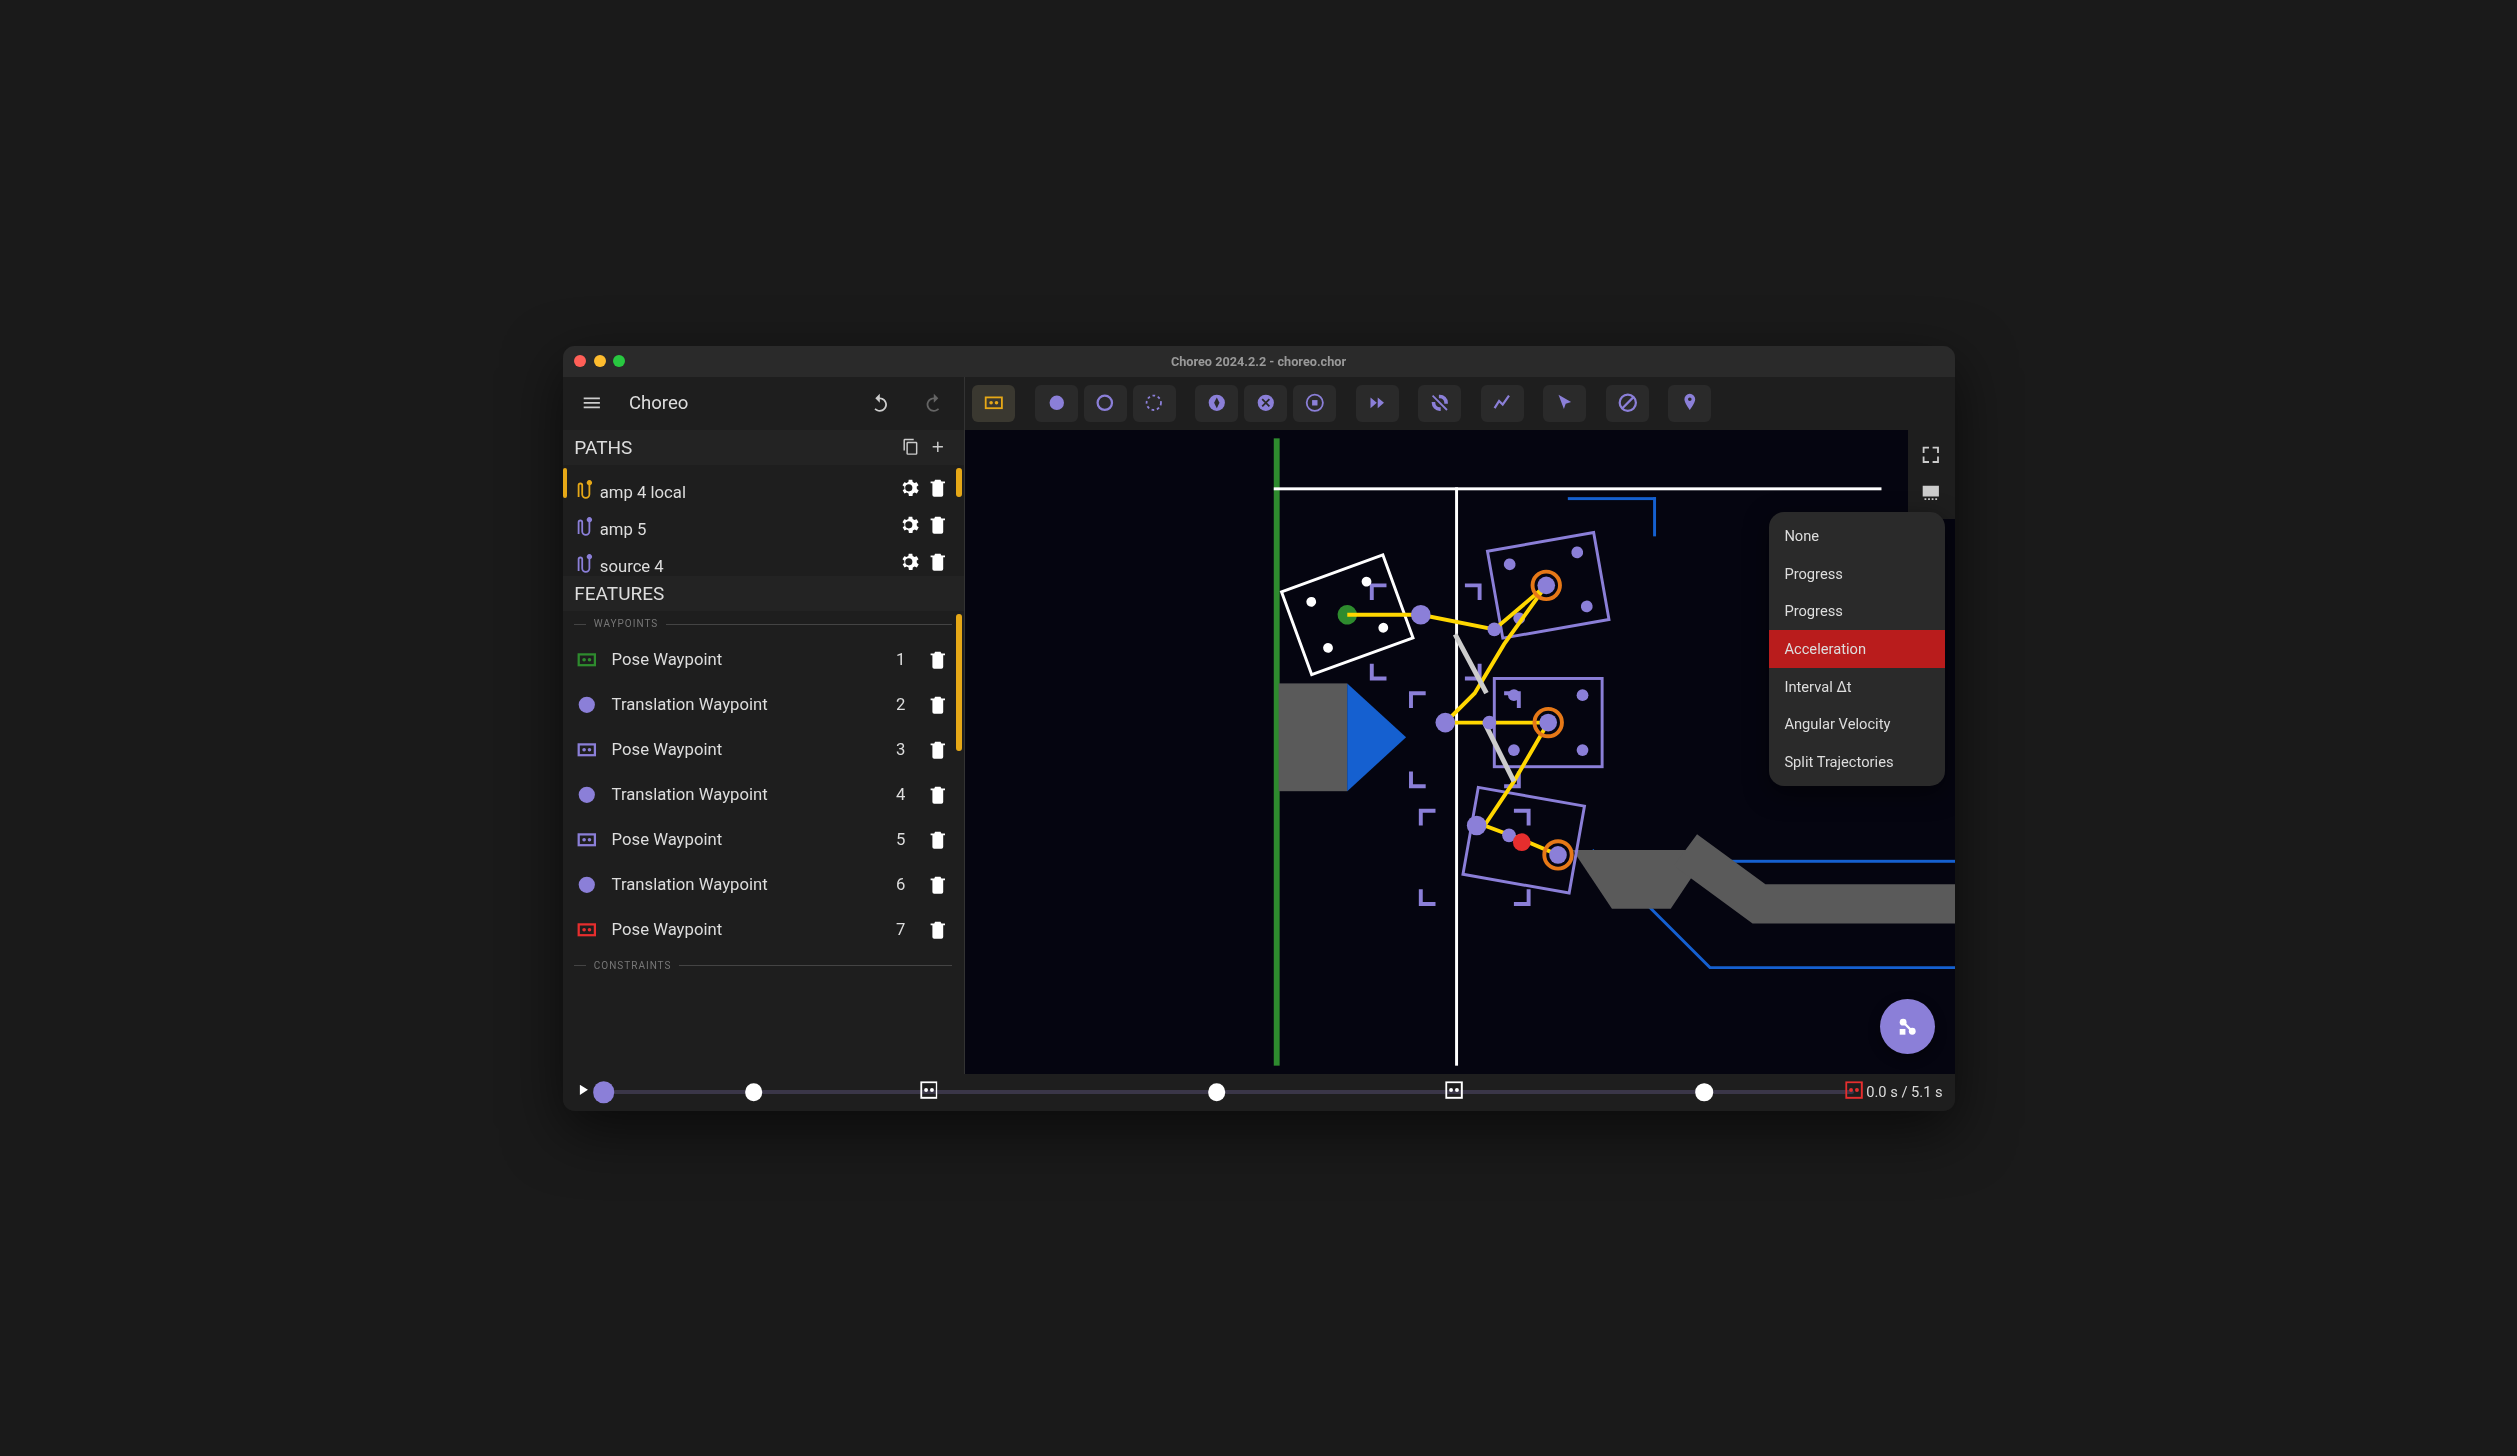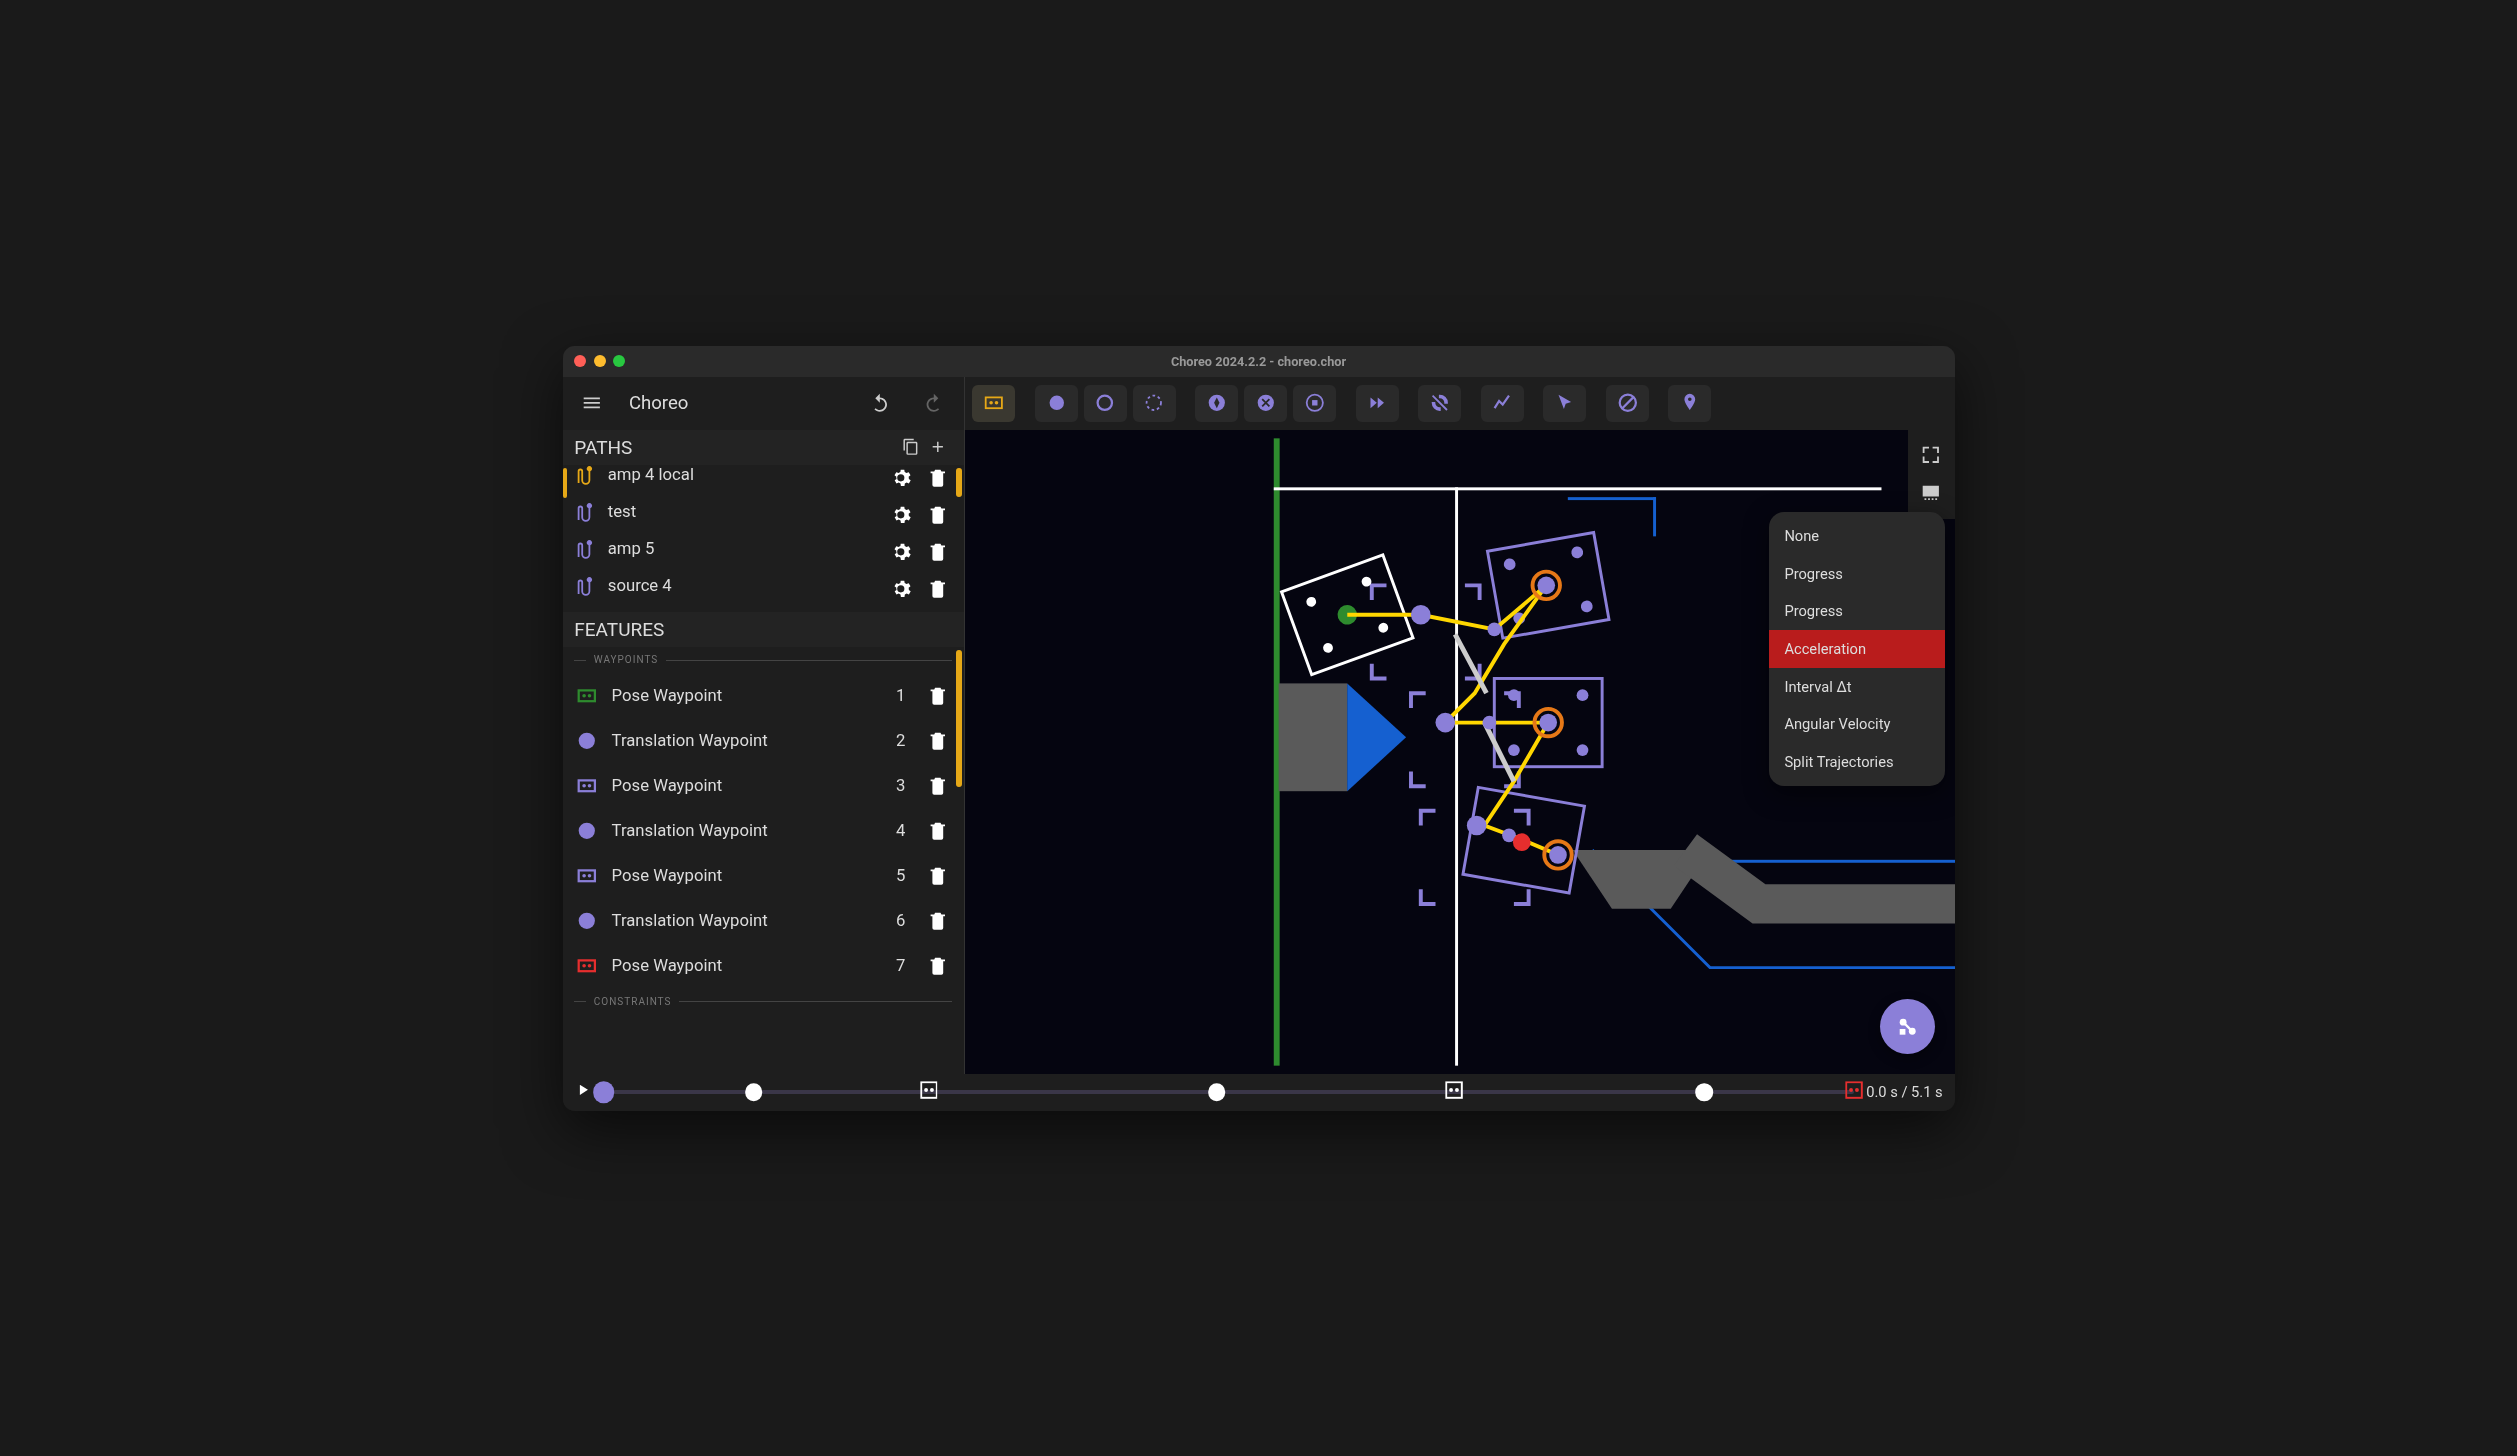--- a/index.html
+++ b/index.html
@@ -98,25 +98,25 @@
 .scroll-indicator {
   position: absolute;
   right: 2px;
   width: 5.9px;
   background: #e6a817;
   border-radius: 2.9px;
 }
 .path-item {
   height: 37px;
   display: flex;
-  align-items: flex-start;
+  align-items: flex-end;
   padding: 0 11.8px;
   color: #ddd;
   font-size: 16.7px;
-  gap: 10px;
+  gap: 2px;
   position: relative;
 }
 .path-item.selected::before {
   content: '';
   position: absolute;
   left: 0; top: 3.9px; bottom: 3.9px;
   width: 4.9px;
   background: #e6a817;
   border-radius: 2px;
 }
@@ -344,38 +344,20 @@
       <div class="paths-list">
         <div class="scroll-indicator" style="top:3.9px;height:29px"></div>
         <div id="paths-container">
             <div class="path-item selected">
     <div class="path-icon">
       <svg viewBox="0 0 24 24" width="21.6" height="21.6">
                   <path fill="#e6a817" d="M6 4a3 3 0 0 1 3 3v10a3 3 0 0 0 6 0V7a3 3 0 1 1 2 0v10a5 5 0 0 1-10 0V7a1 1 0 0 0-2 0v13H3V7a3 3 0 0 1 3-3z"></path>
                 </svg>
     </div>
     <span class="path-name">amp 4 local</span>
-    <div class="icon-btn" style="width:27.4px;height:27.4px">
-      <svg viewBox="0 0 24 24" width="19.6" height="19.6">
-                  <path fill="#fff" d="M12 8a4 4 0 1 0 0 8 4 4 0 0 0 0-8zm9 4a7 7 0 0 1-.1 1.2l2.1 1.6-2 3.4-2.5-1a7 7 0 0 1-2 1.2l-.4 2.6h-4l-.4-2.6a7 7 0 0 1-2-1.2l-2.5 1-2-3.4 2.1-1.6A7 7 0 0 1 7 12c0-.4 0-.8.1-1.2L5 9.2l2-3.4 2.5 1a7 7 0 0 1 2-1.2L11.9 3h4l.4 2.6a7 7 0 0 1 2 1.2l2.5-1 2 3.4-2.1 1.6c.1.4.1.8.1 1.2z"></path>
-                </svg>
-    </div>
-    <div class="icon-btn" style="width:27.4px;height:27.4px">
-      <svg viewBox="0 0 24 24" width="19.6" height="19.6">
-                  <path fill="#fff" d="M6 7h12v13a2 2 0 0 1-2 2H8a2 2 0 0 1-2-2V7zm3-4h6l1 2h4v2H4V5h4l1-2z"></path>
-                </svg>
-    </div>
-            </div>
-            <div class="path-item">
-    <div class="path-icon">
-      <svg viewBox="0 0 24 24" width="21.6" height="21.6">
-                  <path fill="#8b7fd8" d="M6 4a3 3 0 0 1 3 3v10a3 3 0 0 0 6 0V7a3 3 0 1 1 2 0v10a5 5 0 0 1-10 0V7a1 1 0 0 0-2 0v13H3V7a3 3 0 0 1 3-3z"></path>
-                </svg>
-    </div>
-    <span class="path-name">test</span>
     <div class="icon-btn" style="width:27.4px;height:27.4px">
       <svg viewBox="0 0 24 24" width="19.6" height="19.6">
                   <path fill="#fff" d="M12 8a4 4 0 1 0 0 8 4 4 0 0 0 0-8zm9 4a7 7 0 0 1-.1 1.2l2.1 1.6-2 3.4-2.5-1a7 7 0 0 1-2 1.2l-.4 2.6h-4l-.4-2.6a7 7 0 0 1-2-1.2l-2.5 1-2-3.4 2.1-1.6A7 7 0 0 1 7 12c0-.4 0-.8.1-1.2L5 9.2l2-3.4 2.5 1a7 7 0 0 1 2-1.2L11.9 3h4l.4 2.6a7 7 0 0 1 2 1.2l2.5-1 2 3.4-2.1 1.6c.1.4.1.8.1 1.2z"></path>
                 </svg>
     </div>
     <div class="icon-btn" style="width:27.4px;height:27.4px">
       <svg viewBox="0 0 24 24" width="19.6" height="19.6">
                   <path fill="#fff" d="M6 7h12v13a2 2 0 0 1-2 2H8a2 2 0 0 1-2-2V7zm3-4h6l1 2h4v2H4V5h4l1-2z"></path>
                 </svg>
     </div>

